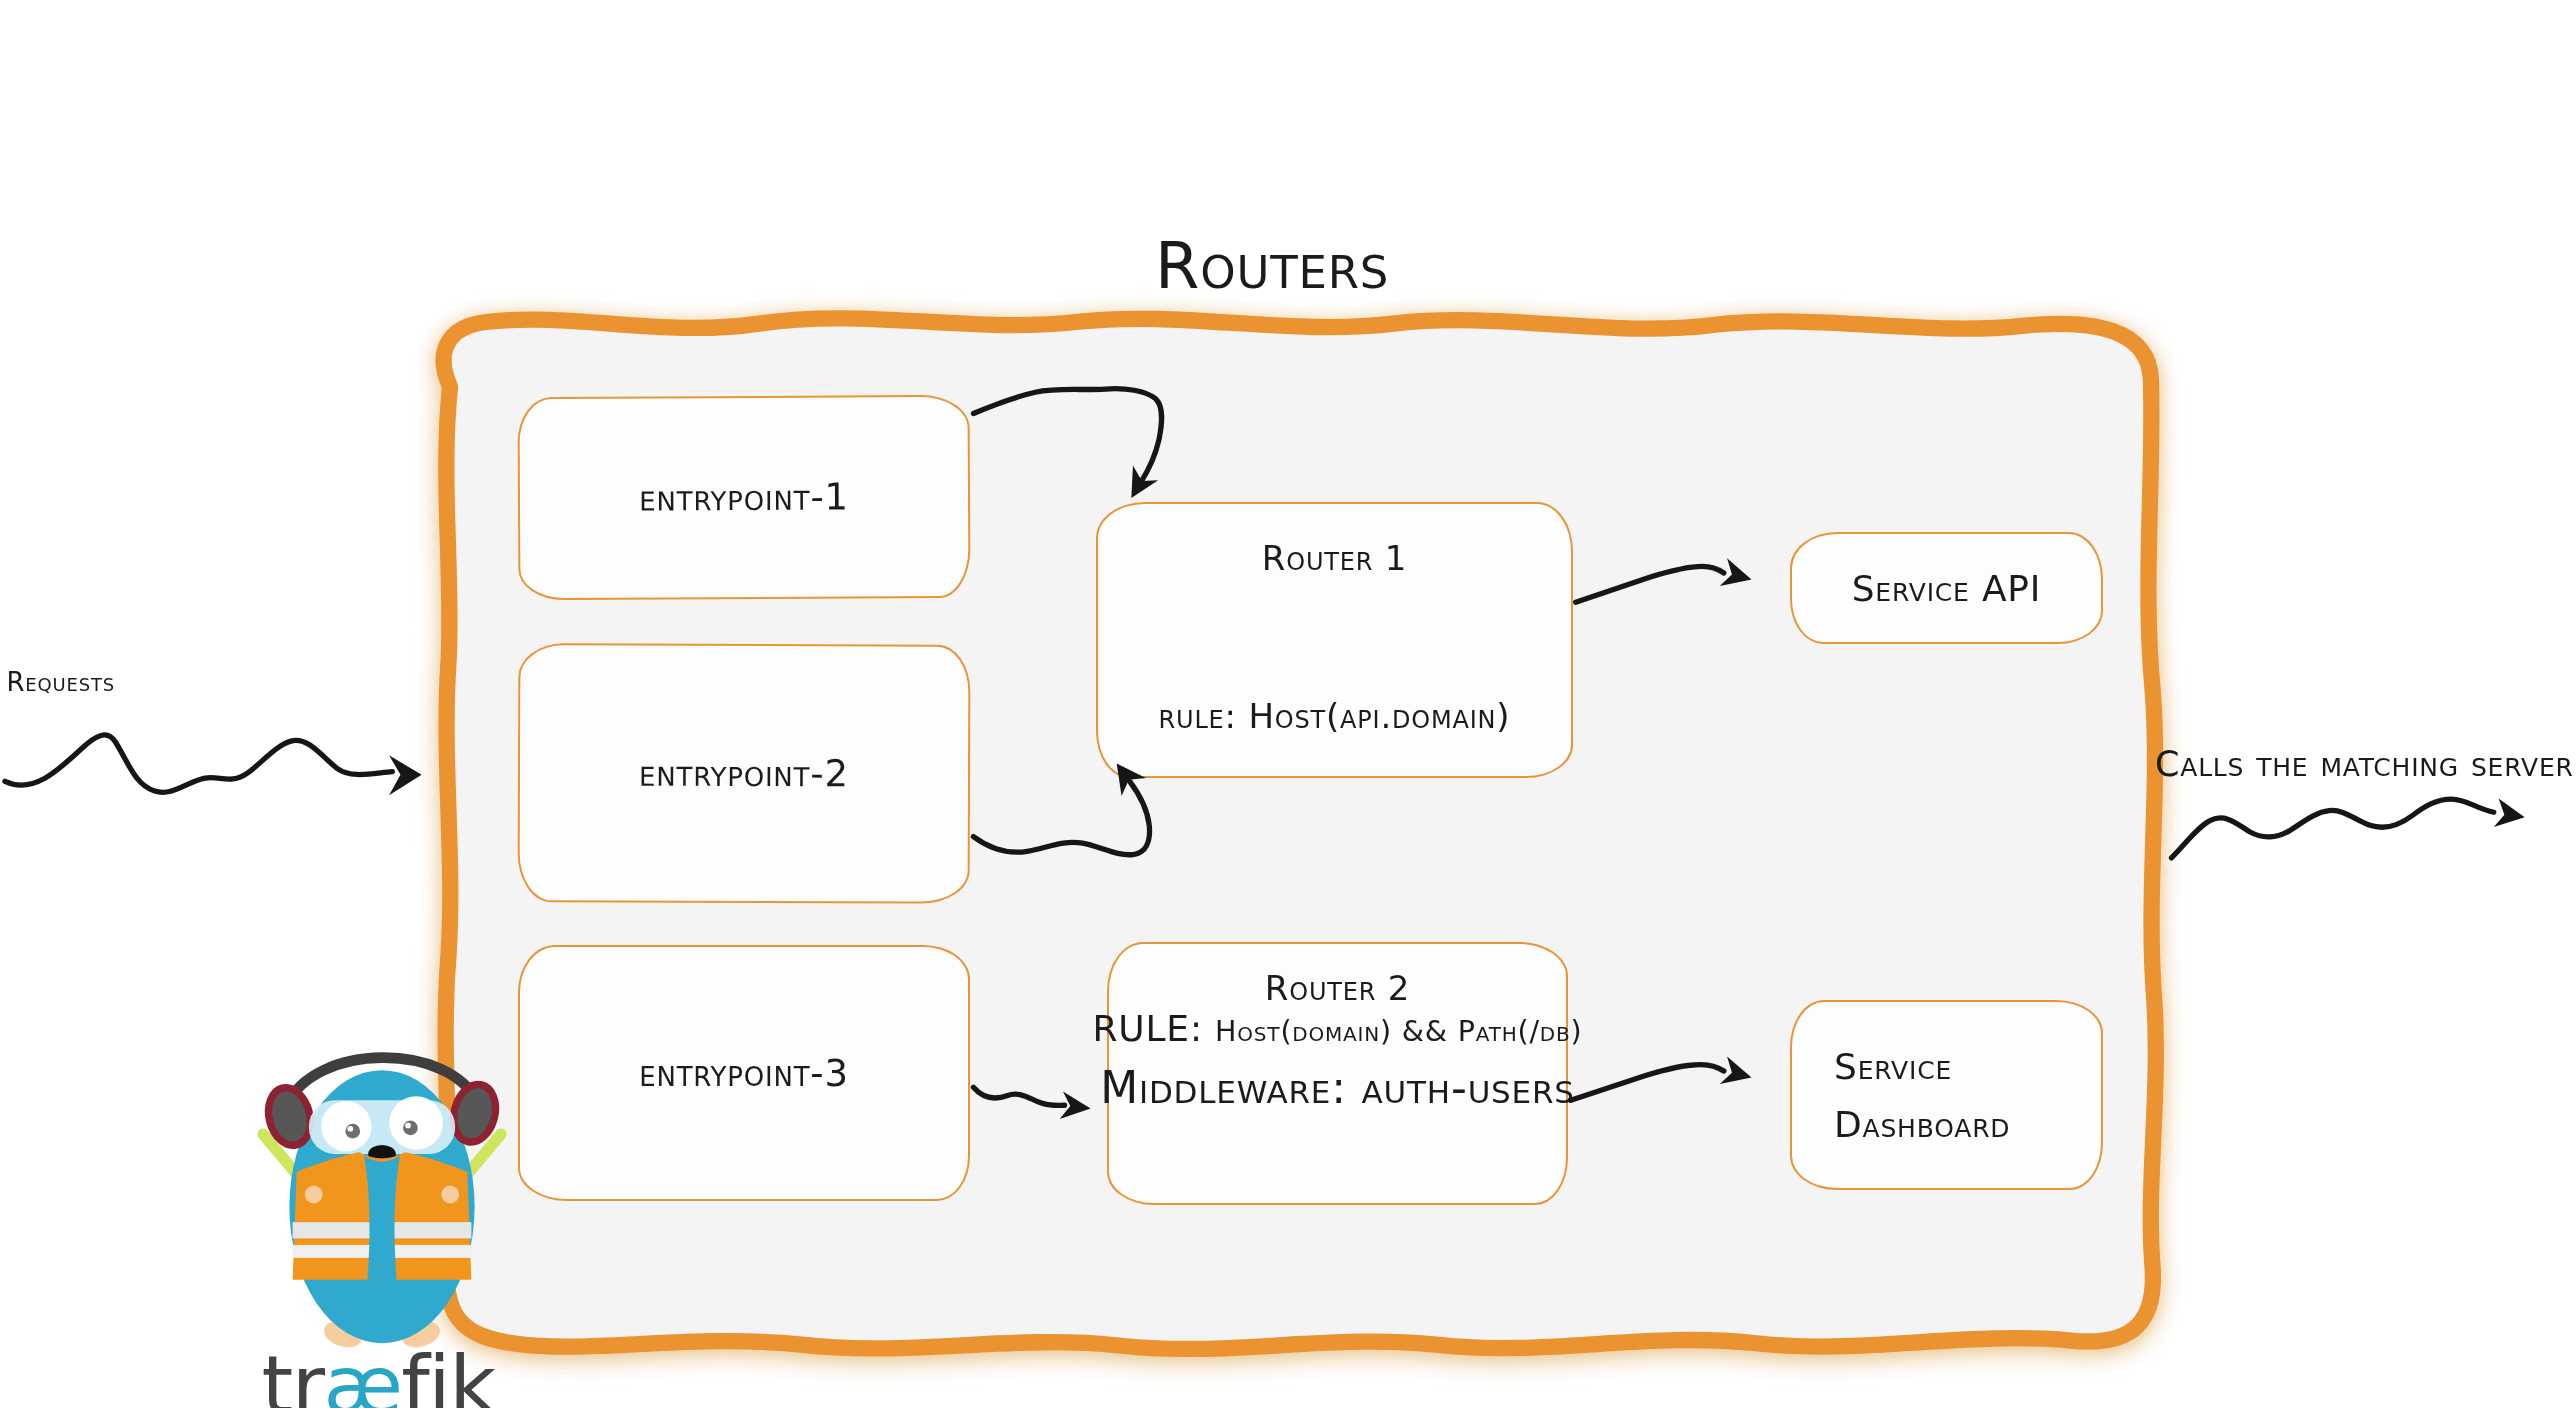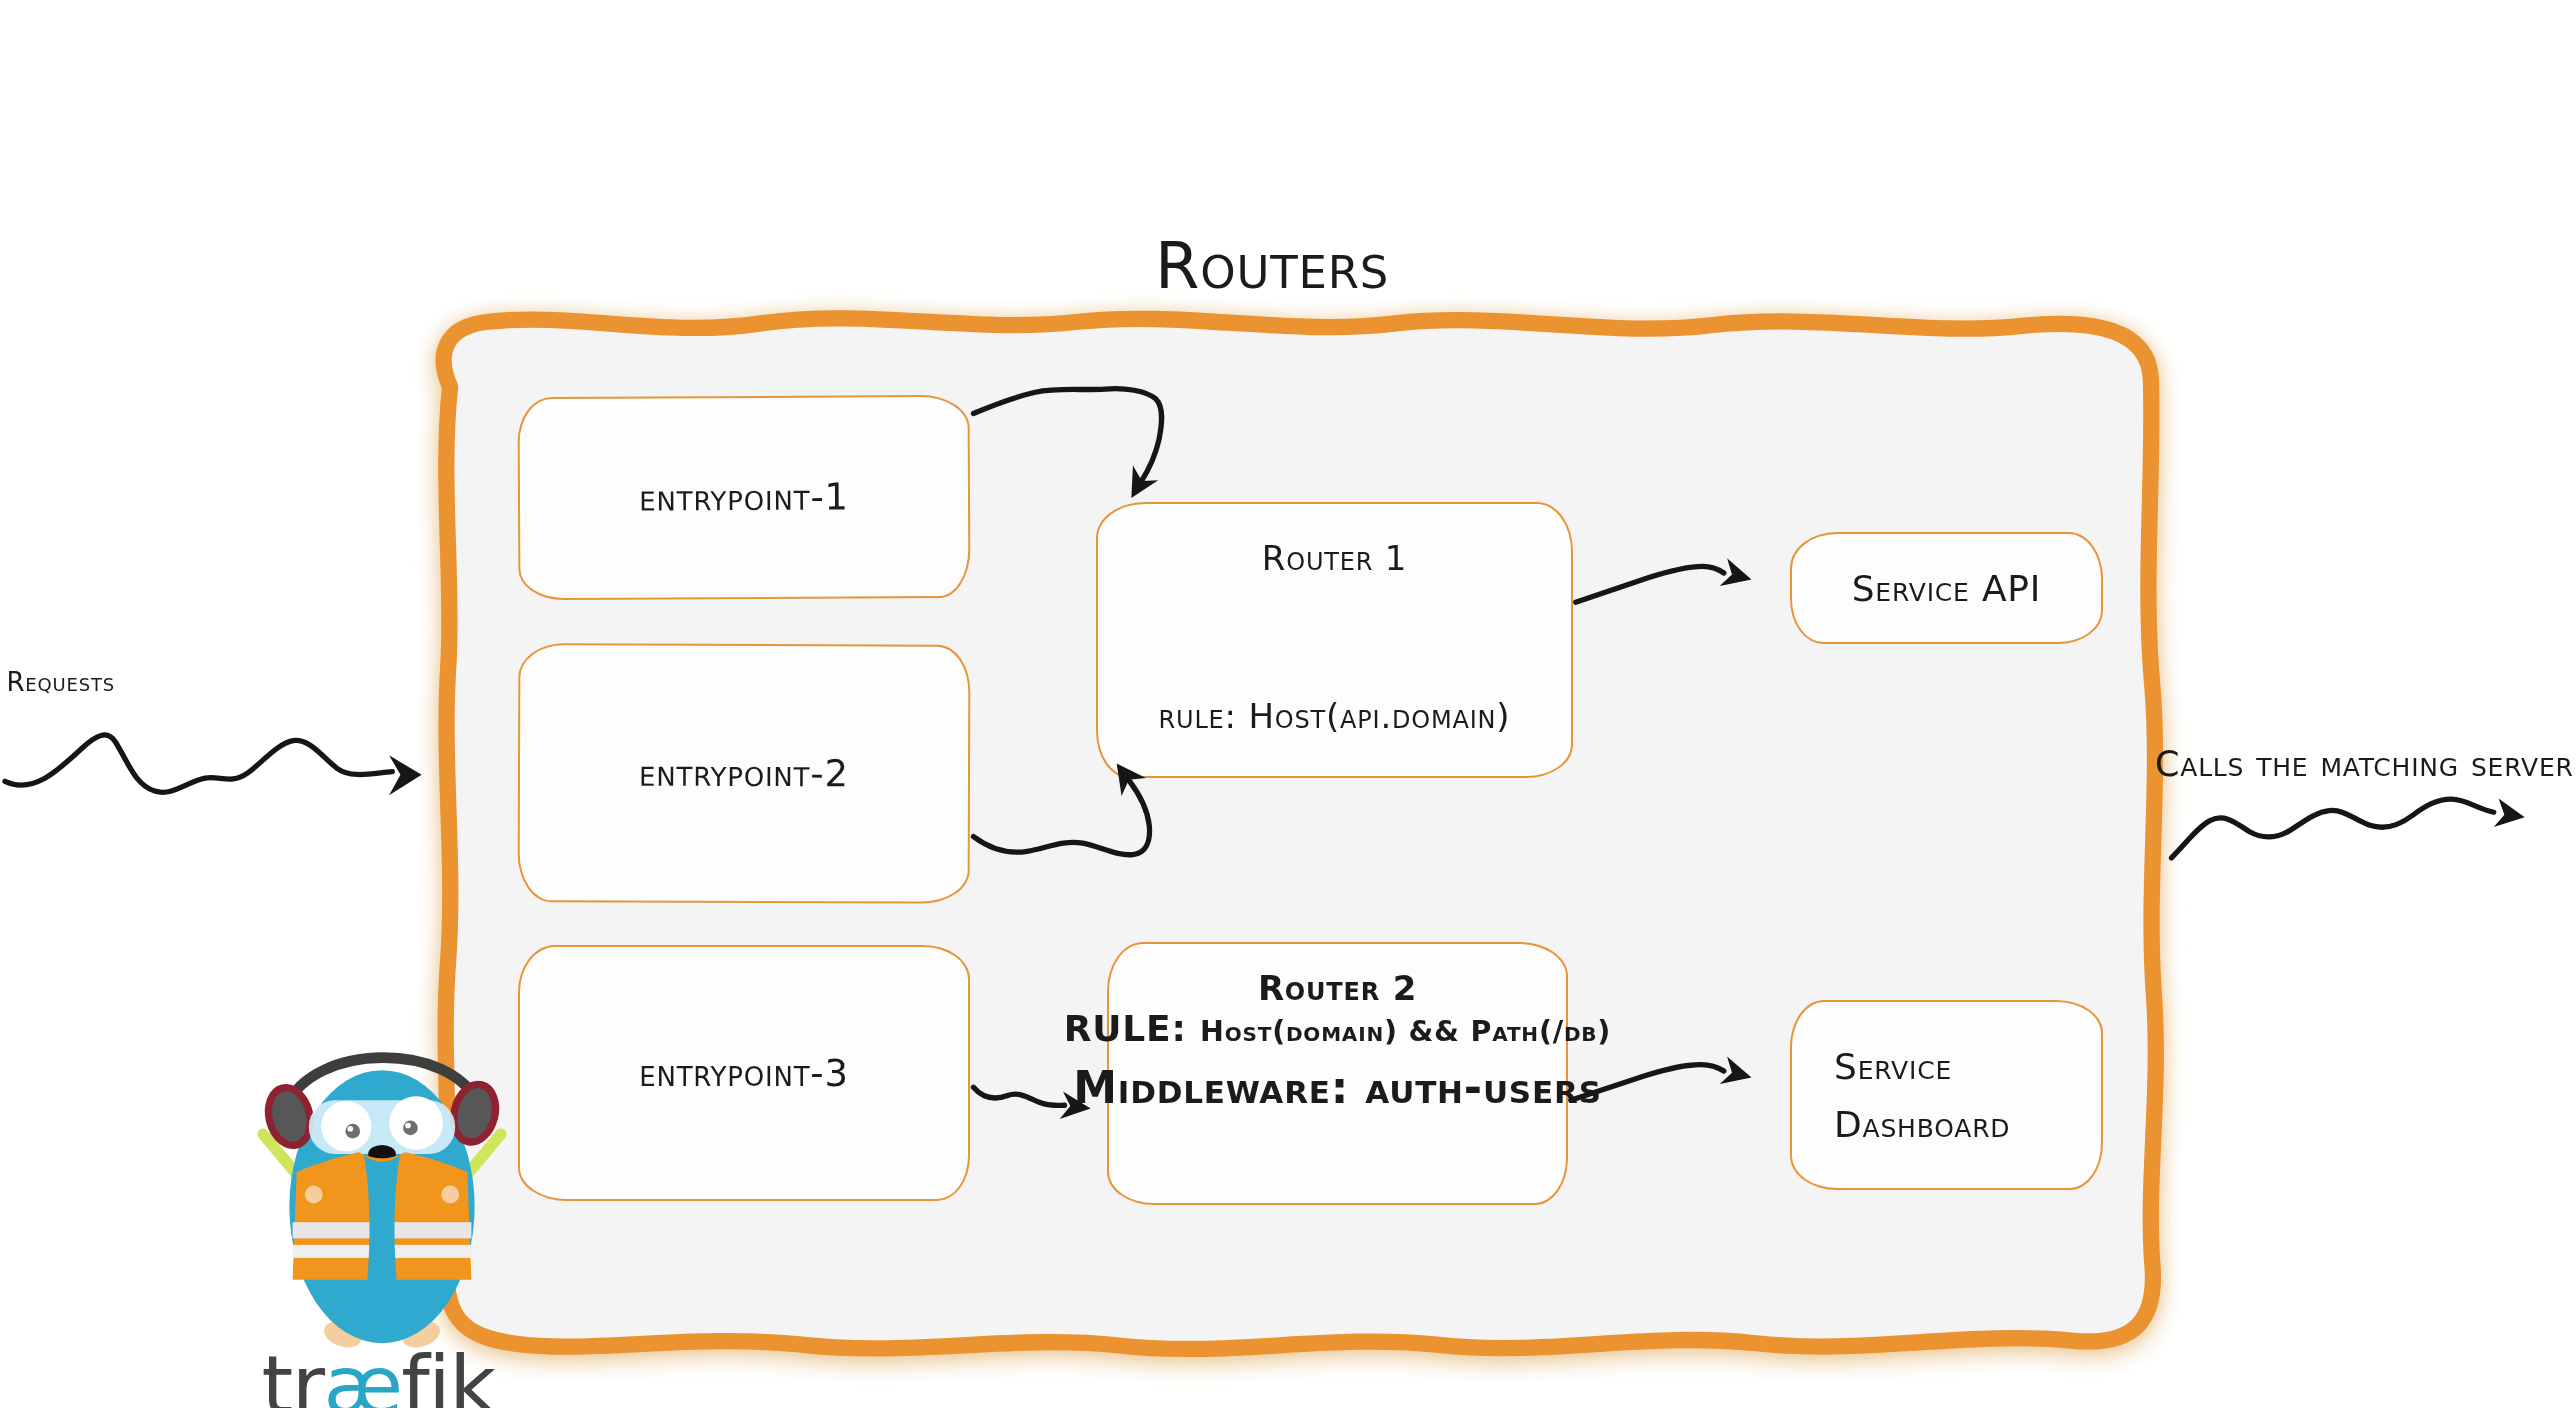--- a/index.html
+++ b/index.html
@@ -36,21 +36,21 @@
     justify-content: center;
     z-index: 2;
     box-sizing: border-box;
   }
   .node-ep1 { left: 518px; top: 396px;  width: 452px; height: 203px; border-radius: 34px 49px 31px 45px / 45px 33px 49px 31px; transform: rotate(-0.3deg); }
   .node-ep2 { left: 518px; top: 644px;  width: 452px; height: 259px; border-radius: 45px 33px 49px 34px / 34px 47px 33px 49px; transform: rotate(0.2deg); }
   .node-ep3 { left: 518px; top: 945px; width: 452px; height: 256px; border-radius: 37px 47px 33px 49px / 47px 34px 45px 33px; }
   .node-r1  { left: 1096px; top: 502px; width: 477px; height: 276px; border-radius: 49px 36px 47px 33px / 36px 49px 33px 47px;
               flex-direction: column; justify-content: flex-start; padding-top: 34px; }
   .node-r2  { left: 1107px; top: 942px; width: 461px; height: 263px; border-radius: 36px 49px 33px 47px / 49px 34px 47px 33px;
-              flex-direction: column; justify-content: flex-start; padding-top: 24.4px; font-weight: bold; }
+              flex-direction: column; justify-content: flex-start; padding-top: 24.4px; }
   .node-api { left: 1790px; top: 532px; width: 313px; height: 112px; border-radius: 47px 34px 45px 33px / 36px 47px 33px 45px; }
   .node-dash{ left: 1790px; top: 1000px; width: 313px; height: 190px; border-radius: 34px 47px 33px 47px / 47px 33px 47px 34px;
               flex-direction: column; align-items: flex-start; justify-content: center; padding-left: 42px; gap: 17px; }
   .ep-label   { font-size: 37px; }
   .router-title { font-size: 34px; }
   .r1-rule    { font-size: 34px; margin-top: 118px; white-space: nowrap; }
   .r2-rule    { font-size: 28.5px; white-space: nowrap; }
   .r2-rule .big { font-size: 36px; }
   .r2-mw      { font-size: 44px; margin-top: 13px; white-space: nowrap; }
   .svc-label  { font-size: 36px; }

